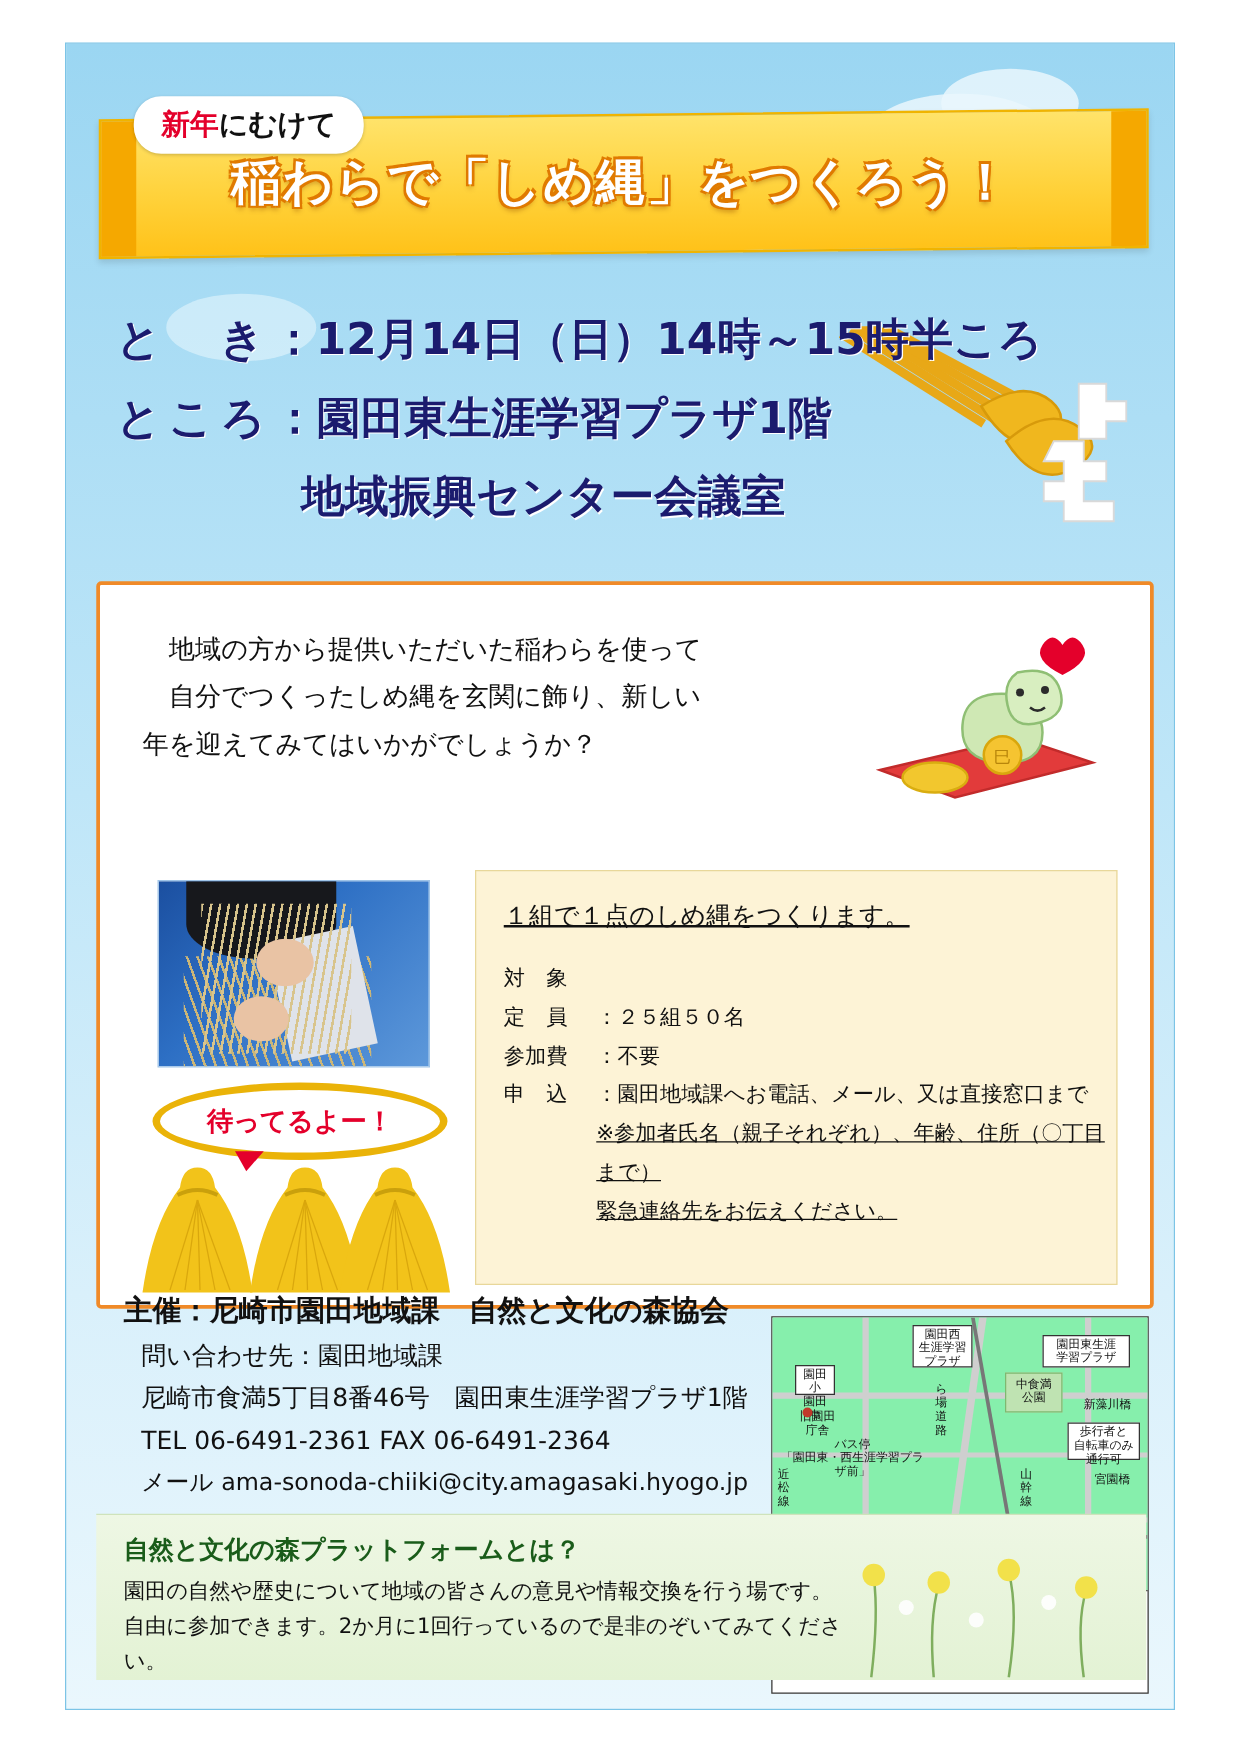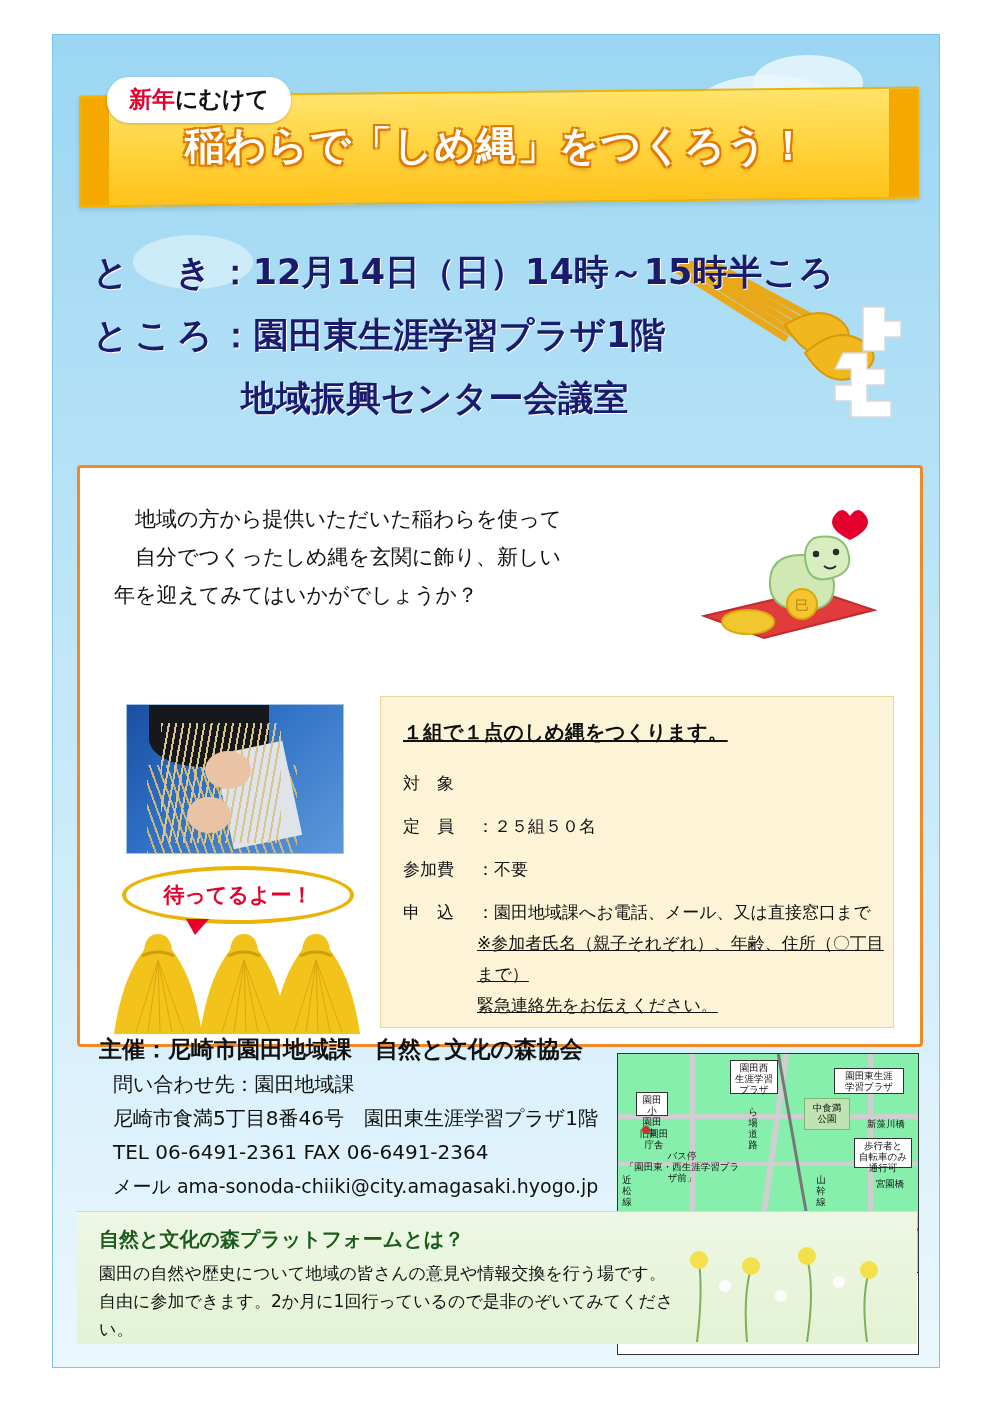--- a/index.html
+++ b/index.html
@@ -100,21 +100,21 @@
   .photo .hand{position:absolute;left:78px;top:46px;width:46px;height:38px;background:#e9c3a4;border-radius:50%;}
   .photo .hand2{position:absolute;left:60px;top:92px;width:44px;height:36px;background:#e9c3a4;border-radius:50%;}
   .photo .straw{position:absolute;left:34px;top:18px;width:120px;height:120px;
      background:repeating-linear-gradient(100deg,#d8c48c 0 2px,transparent 2px 7px);}
   .photo .straw2{position:absolute;left:20px;top:60px;width:150px;height:90px;
      background:repeating-linear-gradient(70deg,#cbb678 0 2px,transparent 2px 8px);}
 
   
   .bubble{
     position:absolute;left:42px;top:398px;width:224px;height:50px;
-    border:4px solid #eab308;border-radius:50%/50%;
+    border:6px solid #eab308;border-radius:50%/50%;
     background:#ffffff;
     display:flex;align-items:center;justify-content:center;
     font-family:"DejaVu Sans", sans-serif;font-weight:bold;font-size:21px;color:#e4002b;
   }
   .bubble:after{
     content:"";position:absolute;left:60px;bottom:-15px;width:0;height:0;
     border-left:9px solid transparent;border-right:14px solid transparent;
     border-top:16px solid #e4002b;
   }
   
@@ -122,24 +122,23 @@
 
   
   .details{
     position:absolute;left:300px;top:228px;width:512px;height:330px;
     background:#fdf3d6;border:1px solid #e8d79a;
   }
   .details .headline{
     font-family:"DejaVu Sans", sans-serif;
     font-size:20px;color:#111;text-decoration:underline;
     margin:22px 0 22px 22px;
-    font-weight:bold;
   }
   .rows{margin-left:22px;font-family:"DejaVu Sans", sans-serif;font-size:17px;color:#111;}
-  .row{display:flex;line-height:31px;margin-top:12px;}
+  .row{display:flex;line-height:31px;}
   .row .k{width:74px;flex:none;letter-spacing:0;}
   .row .v{flex:1;}
   .sub{margin-left:74px;line-height:31px;text-decoration:underline;}
 
   
   .contact{
     position:absolute;left:46px;top:996px;width:560px;
     font-family:"DejaVu Sans", sans-serif;color:#111;
   }
   .contact .t1{font-size:23px;font-weight:bold;line-height:36px;}

